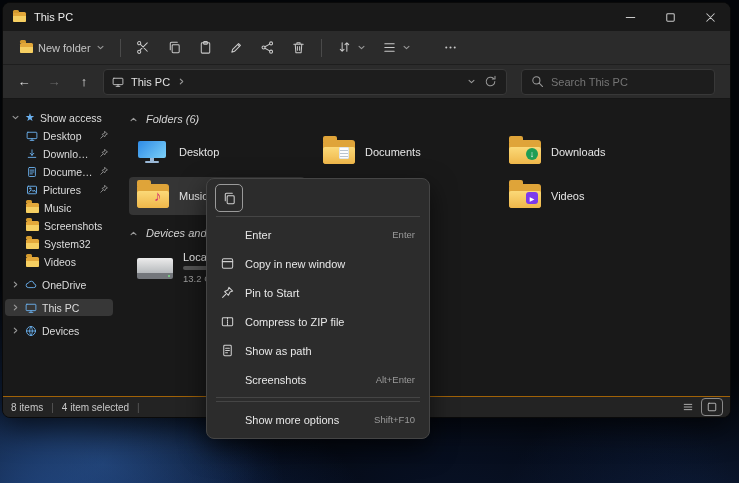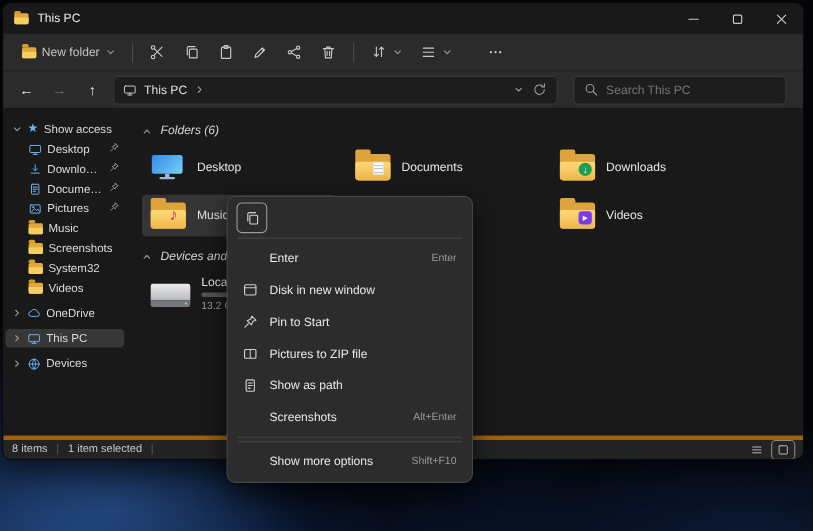--- a/index.html
+++ b/index.html
@@ -88,21 +88,21 @@
   .icon-drive { position:relative; width:36px; height:26px; flex:0 0 auto; }
   .icon-drive .slab { position:absolute; left:0; top:3px; right:0; height:15px; background:linear-gradient(#ececec,#b7babd); border-radius:2px 2px 0 0; }
   .icon-drive .strip { position:absolute; left:0; top:18px; right:0; height:6px; background:#74777c; border-radius:0 0 2px 2px; }
   .icon-drive .led { position:absolute; right:3px; top:20px; width:2.5px; height:2.5px; border-radius:50%; background:#7ee28a; }
   .drive-info { display:flex; flex-direction:column; gap:3px; }
   .drive-name { font-size:11px; color:#e6e6e6; white-space:nowrap; }
   .drive-bar { width:88px; height:4px; background:#555; border-radius:2px; overflow:hidden; }
   .drive-fill { height:100%; background:var(--accent,#2aa0e8); }
   .drive-free { font-size:9.5px; color:#9f9f9f; white-space:nowrap; }
   
-  .statusbar { height:21px; background:#232323; border-top:4px solid #a16207; display:flex; align-items:center; padding:0 8px; gap:8px; font-size:10px; color:#c9c9c9; flex:0 0 auto; }
+  .statusbar { height:21px; background:#232323; border-top:1px solid #a16207; display:flex; align-items:center; padding:0 8px; gap:8px; font-size:10px; color:#c9c9c9; flex:0 0 auto; }
   .st-sep { color:#5a5a5a; }
   .st-right { margin-left:auto; display:flex; gap:4px; align-items:center; }
   .viewtoggle { width:20px; height:16px; display:grid; place-items:center; border-radius:3px; }
   .viewtoggle.active { outline:1px solid #8a8a8a; }
   
   .context-menu {
     position:absolute; left:206px; top:178px; width:224px;
     background:#2c2c2c; border:1px solid #454545; border-radius:8px;
     box-shadow:0 10px 26px rgba(0,0,0,.6); padding:4px; z-index:20;
   }
@@ -445,21 +445,21 @@
           <span class="drive-bar"><span class="drive-fill" style="width: 58%;"></span></span>
           <span class="drive-free">13.2 GB fr</span>
         </span>
       </div>
     </div>
   </div>
 
   <div class="statusbar">
     <span>8 items</span>
     <span class="st-sep">|</span>
-    <span>1 item selected</span>
+    <span>4 item selected</span>
     <span class="st-sep">|</span>
     <div class="st-right">
       <div class="viewtoggle">
           <svg class="ic" viewBox="0 0 16 16" style="width:12px;height:12px;">
             <path d="M3 4.5h10M3 8h10M3 11.5h10"></path>
           </svg>
         </div>
       <div class="viewtoggle active">
           <svg class="ic" viewBox="0 0 16 16" style="width:12px;height:12px;">
             <rect x="3" y="3" width="10" height="10" rx="1"></rect>
@@ -485,41 +485,41 @@
     <span>Enter</span>
     <span class="cm-shortcut">Enter</span>
   </div>
   <div class="cm-item">
     <span class="cm-ic">
         <svg class="icm" viewBox="0 0 16 16">
           <rect x="2.5" y="3" width="11" height="10" rx="1.5"></rect>
           <path d="M2.5 6h11"></path>
         </svg>
       </span>
-    <span>Disk in new window</span>
+    <span>Copy in new window</span>
     <span class="cm-shortcut"></span>
   </div>
   <div class="cm-item">
     <span class="cm-ic">
         <svg class="icm" viewBox="0 0 16 16">
           <path d="M9.5 2.5l4 4-2.8 1L9 11l-4-4 3.5-1.7z"></path>
           <path d="M6 10L2.8 13.2"></path>
         </svg>
       </span>
     <span>Pin to Start</span>
     <span class="cm-shortcut"></span>
   </div>
   <div class="cm-item">
     <span class="cm-ic">
         <svg class="icm" viewBox="0 0 16 16">
           <rect x="2.5" y="4" width="11" height="8.5" rx="1"></rect>
           <path d="M8 4v1.1M8 6.3v1.1M8 8.5v1.1M8 10.7v1.1"></path>
         </svg>
       </span>
-    <span>Pictures to ZIP file</span>
+    <span>Compress to ZIP file</span>
     <span class="cm-shortcut"></span>
   </div>
   <div class="cm-item">
     <span class="cm-ic">
         <svg class="icm" viewBox="0 0 16 16">
           <rect x="4" y="2.5" width="8" height="11" rx="1"></rect>
           <path d="M6 5.5h4M6 8h4M6 10.5h2"></path>
         </svg>
       </span>
     <span>Show as path</span>

